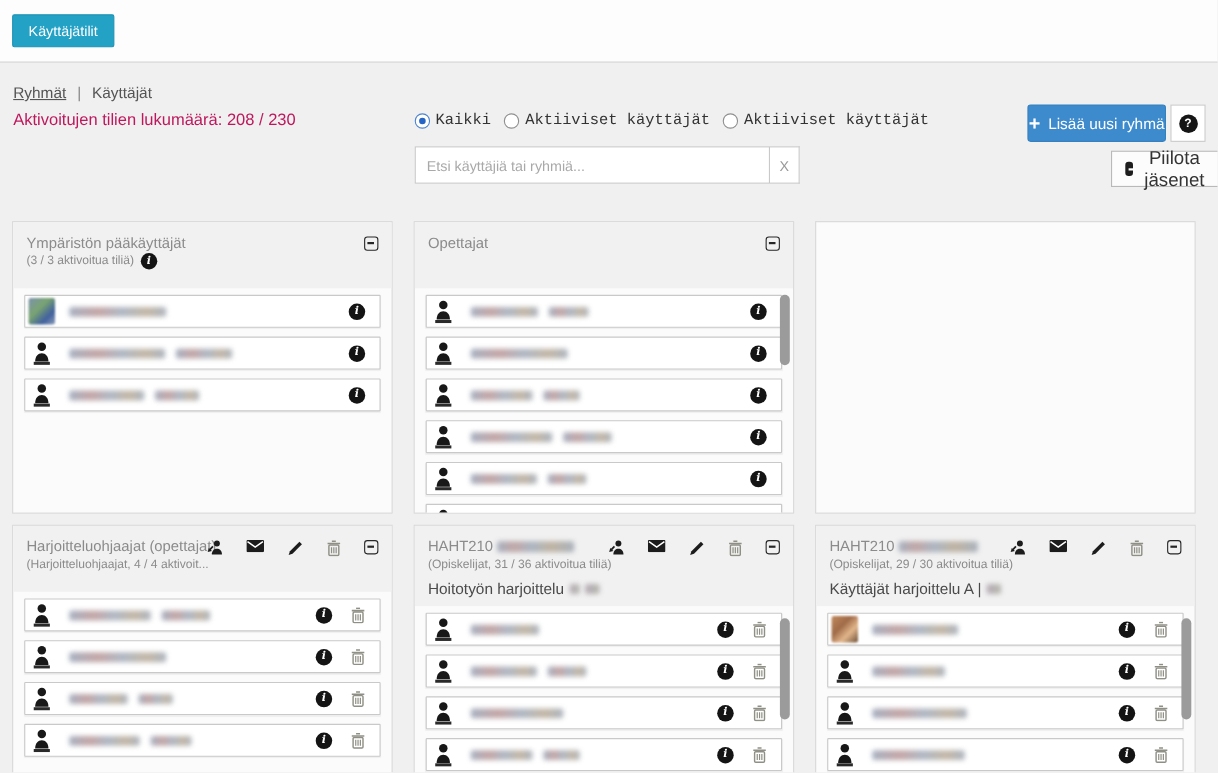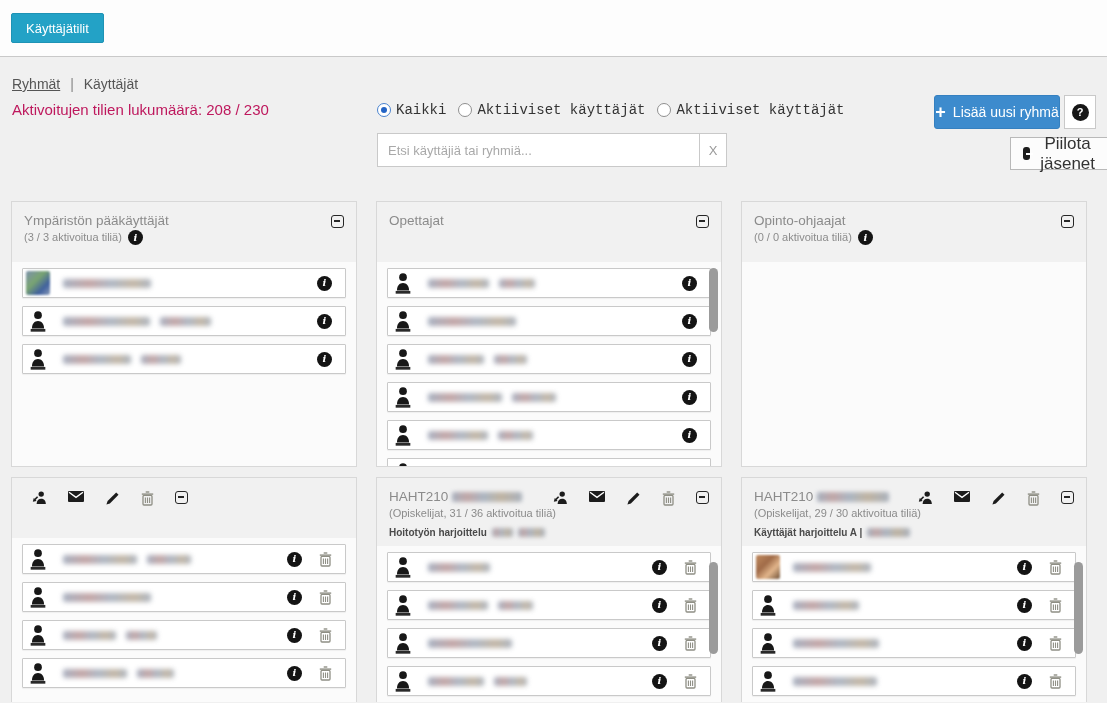--- a/index.html
+++ b/index.html
@@ -60,21 +60,21 @@
   .cards-row { position:absolute; left:11px; display:flex; gap:19px; }
   .row1 { top:144px; }
   .row2 { top:420px; }
   .card { width:346px; height:266px; background:#fbfbfb; border:1px solid #d8d8d8;
     position:relative; overflow:hidden; flex:none; }
   .card-head { background:#f1f1f1; padding:10px 12px 8px 12px; display:flex; min-height:60px; }
   .head-left { flex:1 1 auto; min-width:0; }
   .card-title-line { font-size:13.5px; color:#8b8b8b; line-height:17px; white-space:nowrap; }
   .card-subtitle-line { font-size:11px; color:#8b8b8b; line-height:17px; display:flex;
     align-items:center; gap:6px; white-space:nowrap; }
-  .card-course-line { margin-top:5px; font-size:10px; font-weight:bold; color:#4a4a4a;
+  .card-course-line { margin-top:5px; font-size:14px; font-weight:normal; color:#4a4a4a;
     display:flex; align-items:center; gap:5px; white-space:nowrap; }
   .head-actions { flex:none; display:flex; gap:21px; align-items:flex-start; padding-top:3px; margin-left:8px; }
 
   .blur-block { display:inline-block; height:10px; border-radius:2px; vertical-align:middle;
     background:linear-gradient(90deg,#93a0b2,#b59494 22%,#9aa6b6 45%,#b3a48e 70%,#97a1af);
     filter:blur(2.2px); opacity:.8; }
   .title-blur { margin-left:4px; }
   .course-blur { height:9px; }
 
   .card-body { position:relative; padding:6px 10px 0 10px; }
@@ -304,38 +304,32 @@
                 <rect x="4" y="20.6" width="16" height="3" fill="#2a2a2a"></rect>
               </svg>
             </span>
             <span class="flex-sp"></span>
             <span class="ic ic-info"></span>
           </div>
         </div>
         <div class="scroll-thumb" style="top: 66px; height: 64px;"></div>
       </section>
     <section class="card">
-        <header class="card-head">
-          <div class="head-left">
-            <div class="card-title-line"><span>Opinto-ohjaajat</span></div>
-            <div class="card-subtitle-line">
-              <span>(0 / 0 aktivoitua tiliä)</span>
-              <span class="ic ic-info"></span>
-            </div>
-          </div>
-          <div class="head-actions">
-            <span class="ic ic-collapse"></span>
-          </div>
-        </header>
         <div class="card-body"></div>
       </section>
   </div>
   <div class="cards-row row2">
     <section class="card">
         <header class="card-head">
+          <div class="head-left">
+            <div class="card-title-line"><span>Harjoitteluohjaajat (opettajat)</span></div>
+            <div class="card-subtitle-line">
+              <span>(Harjoitteluohjaajat, 4 / 4 aktivoit...</span>
+            </div>
+          </div>
           <div class="head-actions">
             <span class="ic ic-user-export">
               <svg width="15" height="14" viewBox="0 0 15 14">
                 <circle cx="9.2" cy="3.1" r="2.7" fill="#1c1c1c"></circle>
                 <path d="M4.6 13c0-3.4 2.1-5.2 4.6-5.2s4.6 1.8 4.6 5.2z" fill="#1c1c1c"></path>
                 <path d="M5.6 5.8 L2.8 8.6" stroke="#1c1c1c" stroke-width="1.6"></path>
                 <polygon points="0.8,10.8 4.6,9.9 1.8,7.1" fill="#1c1c1c"></polygon>
               </svg>
             </span>
             <span class="ic ic-mail">

